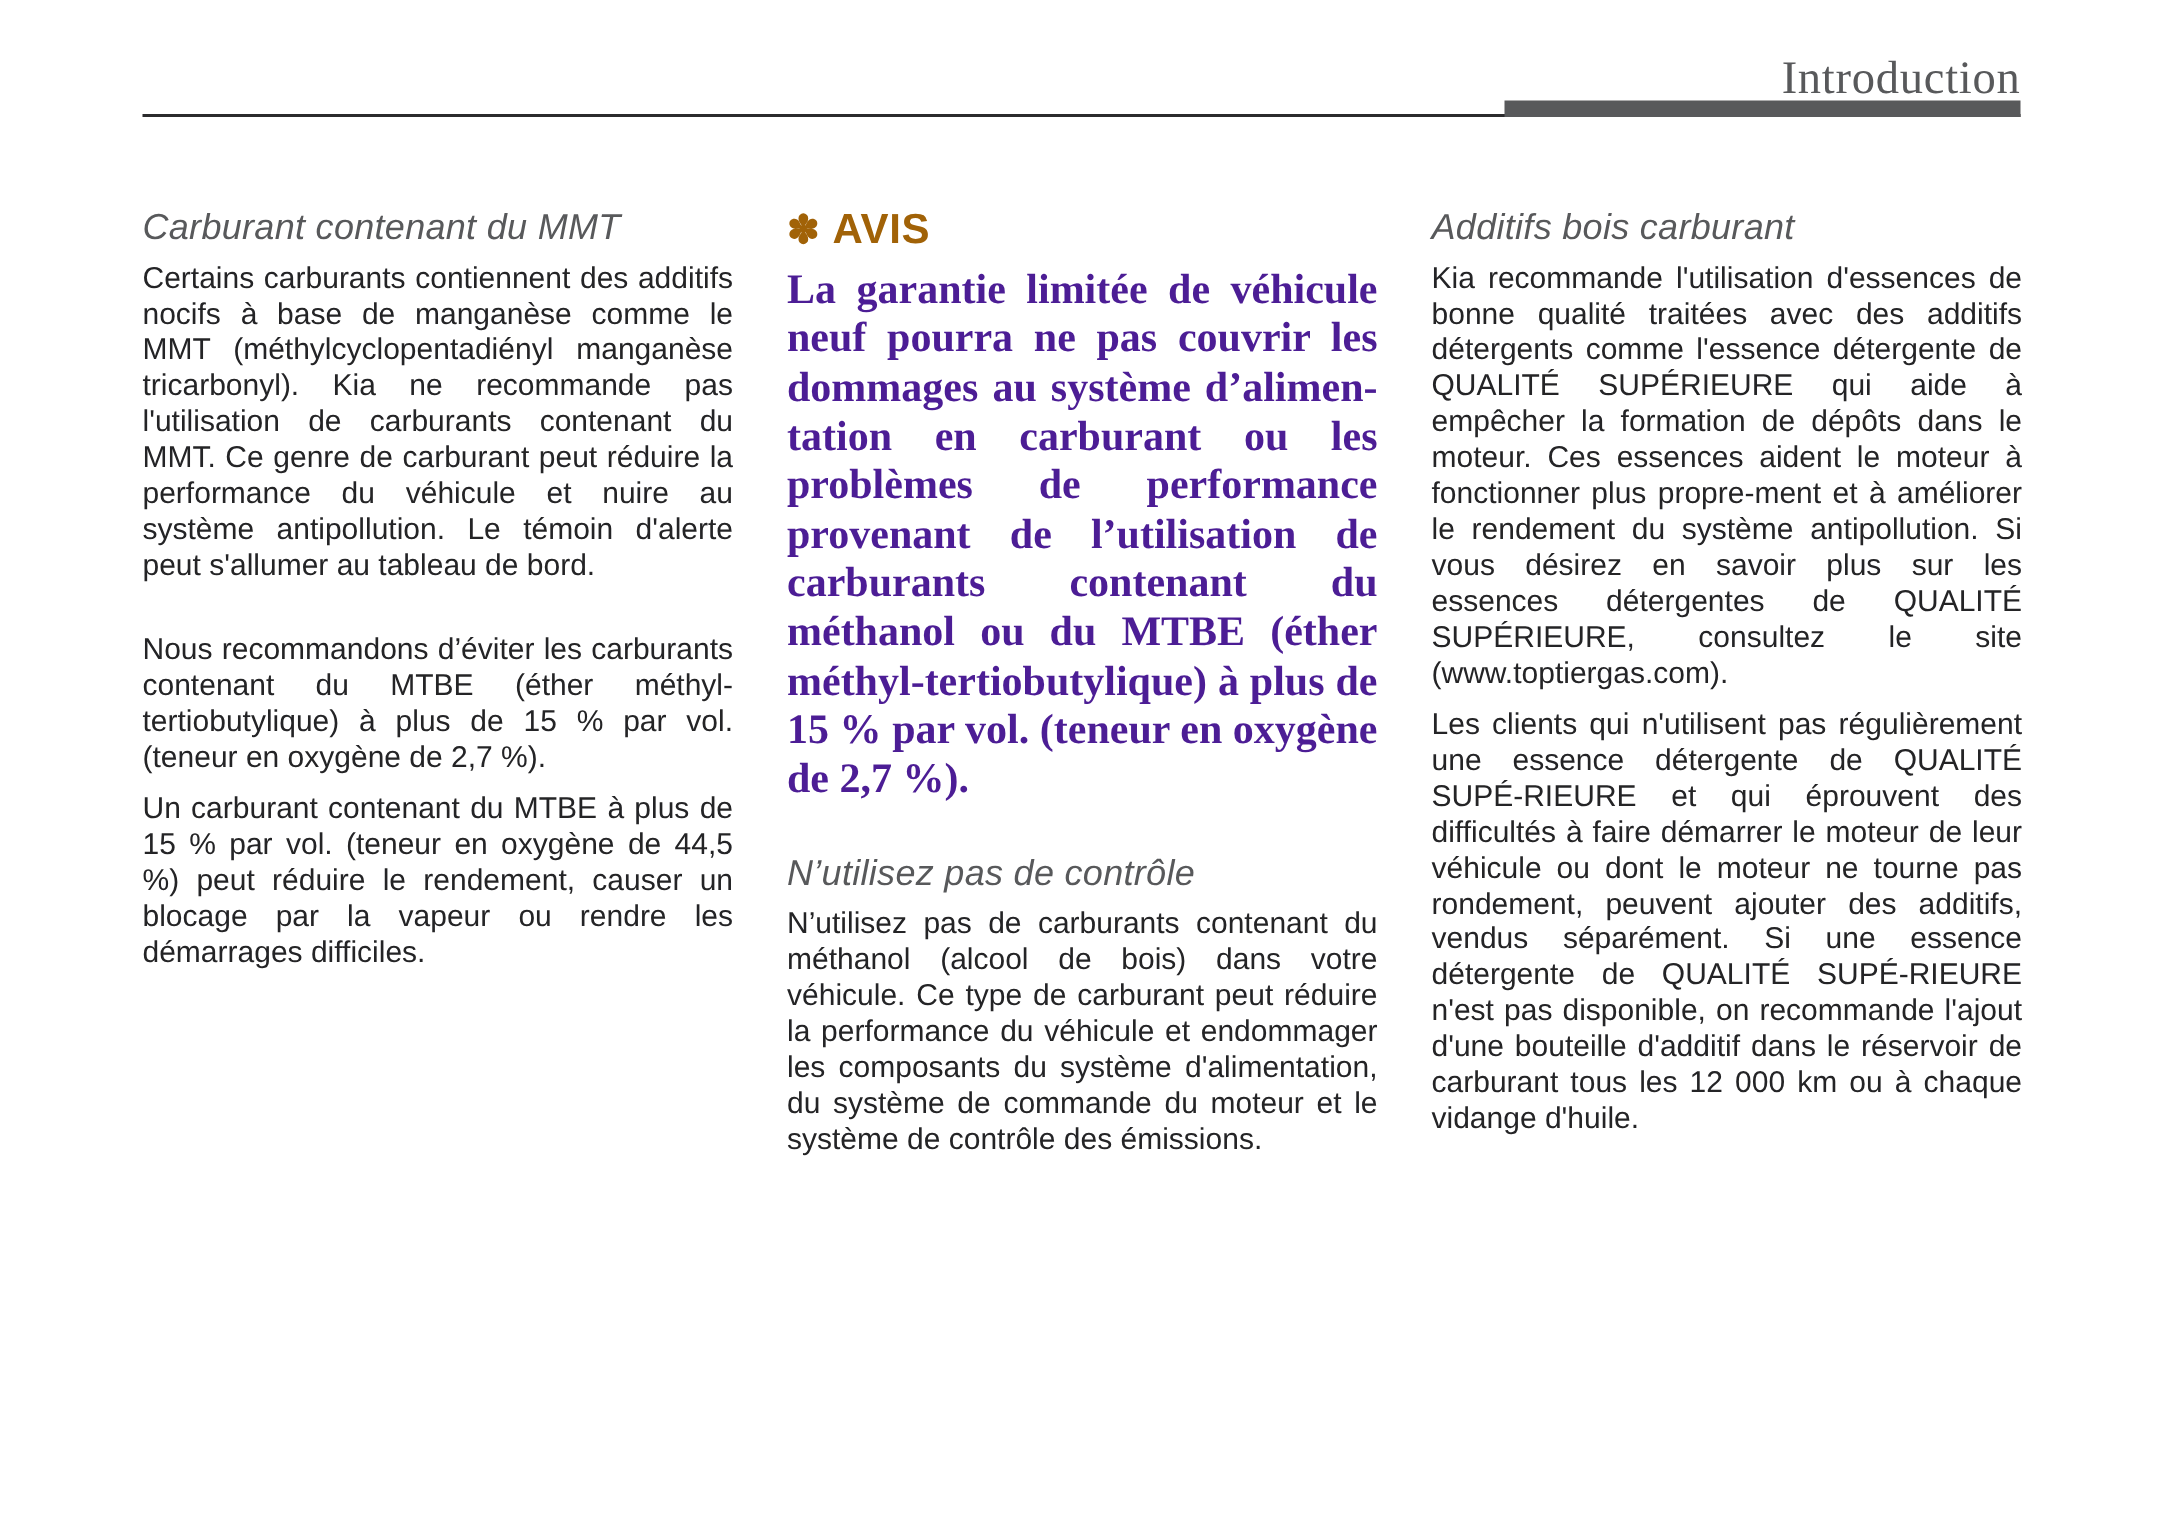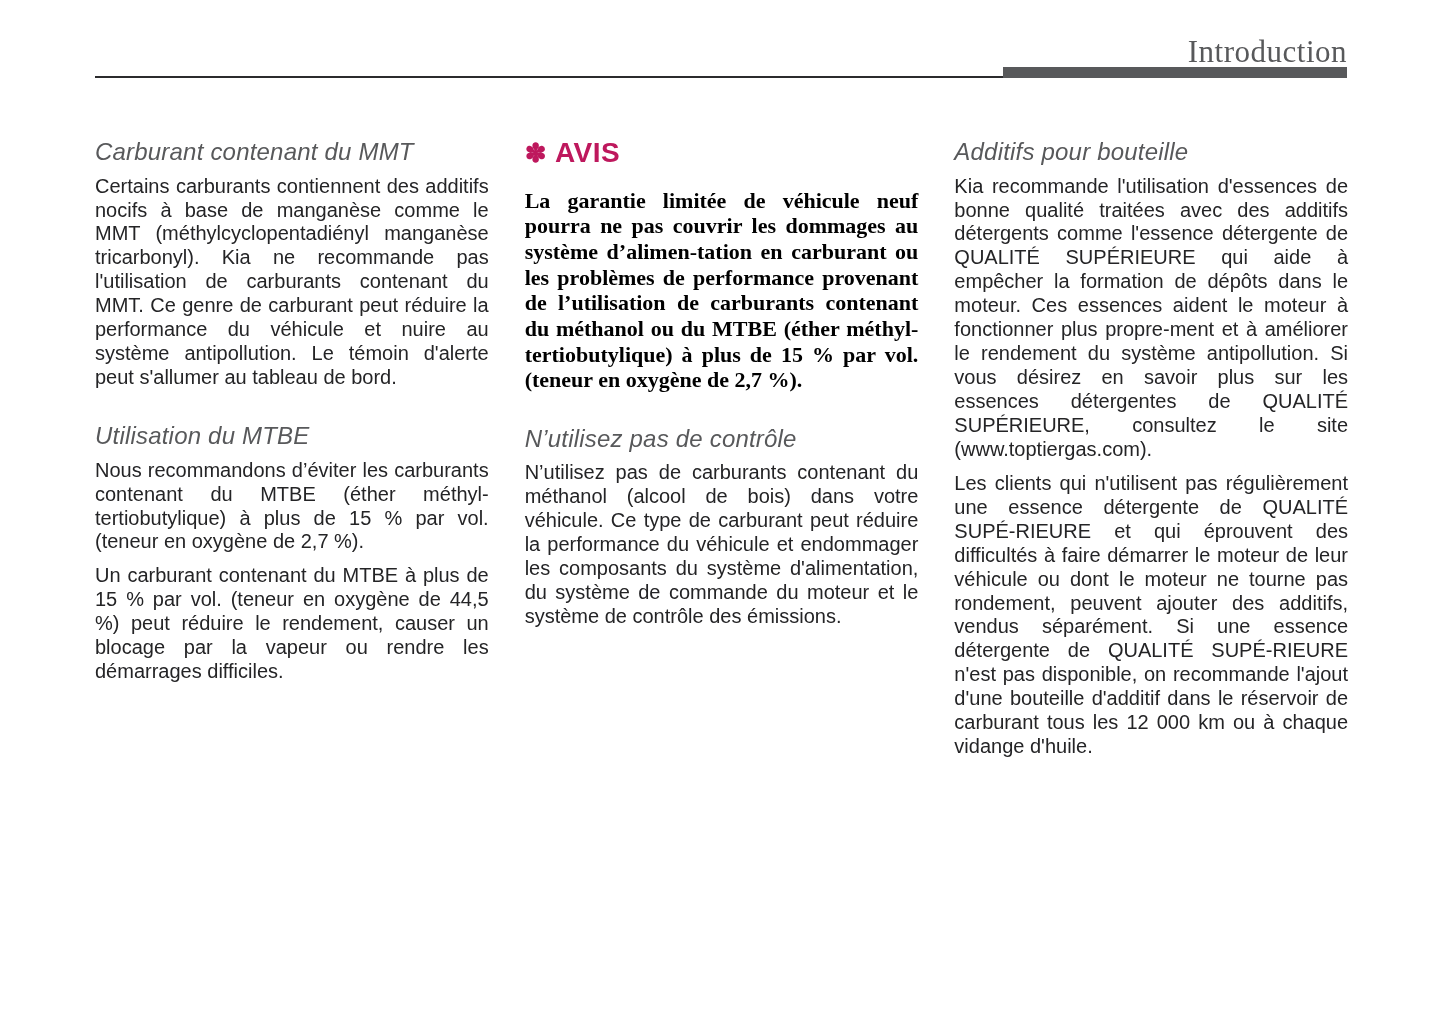--- a/index.html
+++ b/index.html
@@ -71,31 +71,31 @@
     text-align: justify;
     margin-bottom: 10px;
   }
   .body-p:last-child { margin-bottom: 0; }
 
   
   .notice-title {
     font-weight: bold;
     font-size: 28px;
     line-height: 1.1;
-    color: #be185d;
-    margin-bottom: 19px;
+    color: #a16207;
+    margin-bottom: 9px;
     letter-spacing: 0.5px;
   }
   .notice-symbol { font-size: 26px; margin-right: 8px; }
   .notice-p {
     font-family: "Liberation Serif", serif;
     font-weight: bold;
-    font-size: 22px;
+    font-size: 28px;
     line-height: 1.165;
-    color: #000000;
+    color: #4c1d95;
     text-align: justify;
   }
   .section-methanol { margin-top: 34px; }
 
   
   .h-dash {
     position: absolute;
     left: 0;
     top: 949px;
     width: 1445px;
@@ -130,42 +130,41 @@
   <div class="thick-bar"></div>
 
   <div class="columns">
 
     <div class="col">
       <div class="section">
         <div class="section-heading">Carburant contenant du MMT</div>
         <p class="body-p">Certains carburants contiennent des additifs nocifs à base de manganèse comme le MMT (méthylcyclopentadiényl manganèse tricarbonyl). Kia ne recommande pas l'utilisation de carburants contenant du MMT. Ce genre de carburant peut réduire la performance du véhicule et nuire au système antipollution. Le témoin d'alerte peut s'allumer au tableau de bord.</p>
       </div>
       <div class="section">
-        <div class="section-heading">Utilisation du MTBE</div>
         <p class="body-p">Nous recommandons d’éviter les carburants contenant du MTBE (éther méthyl-tertiobutylique) à plus de 15 % par vol. (teneur en oxygène de 2,7 %).</p>
         <p class="body-p">Un carburant contenant du MTBE à plus de 15 % par vol. (teneur en oxygène de 44,5 %) peut réduire le rendement, causer un blocage par la vapeur ou rendre les démarrages difficiles.</p>
       </div>
     </div>
 
     <div class="col">
       <div class="section">
         <div class="notice-title">
           <span class="notice-symbol">✽</span><span>AVIS</span>
         </div>
         <p class="notice-p">La garantie limitée de véhicule neuf pourra ne pas couvrir les dommages au système d’alimen-tation en carburant ou les problèmes de performance provenant de l’utilisation de carburants contenant du méthanol ou du MTBE (éther méthyl-tertiobutylique) à plus de 15 % par vol. (teneur en oxygène de 2,7 %).</p>
       </div>
       <div class="section section-methanol">
         <div class="section-heading">N’utilisez pas de contrôle</div>
         <p class="body-p">N’utilisez pas de carburants contenant du méthanol (alcool de bois) dans votre véhicule. Ce type de carburant peut réduire la performance du véhicule et endommager les composants du système d'alimentation, du système de commande du moteur et le système de contrôle des émissions.</p>
       </div>
     </div>
 
     <div class="col">
       <div class="section">
-        <div class="section-heading">Additifs pour bouteille</div>
+        <div class="section-heading">Additifs bois carburant</div>
         <p class="body-p">Kia recommande l'utilisation d'essences de bonne qualité traitées avec des additifs détergents comme l'essence détergente de QUALITÉ SUPÉRIEURE qui aide à empêcher la formation de dépôts dans le moteur. Ces essences aident le moteur à fonctionner plus propre-ment et à améliorer le rendement du système antipollution. Si vous désirez en savoir plus sur les essences détergentes de QUALITÉ SUPÉRIEURE, consultez le site (www.toptiergas.com).</p>
         <p class="body-p">Les clients qui n'utilisent pas régulièrement une essence détergente de QUALITÉ SUPÉ-RIEURE et qui éprouvent des difficultés à faire démarrer le moteur de leur véhicule ou dont le moteur ne tourne pas rondement, peuvent ajouter des additifs, vendus séparément. Si une essence détergente de QUALITÉ SUPÉ-RIEURE n'est pas disponible, on recommande l'ajout d'une bouteille d'additif dans le réservoir de carburant tous les 12 000 km ou à chaque vidange d'huile.</p>
       </div>
     </div>
 
   </div>
 
   <div class="h-dash"></div>
   <div class="v-dash"></div>
   <div class="page-num chapter">1</div>

